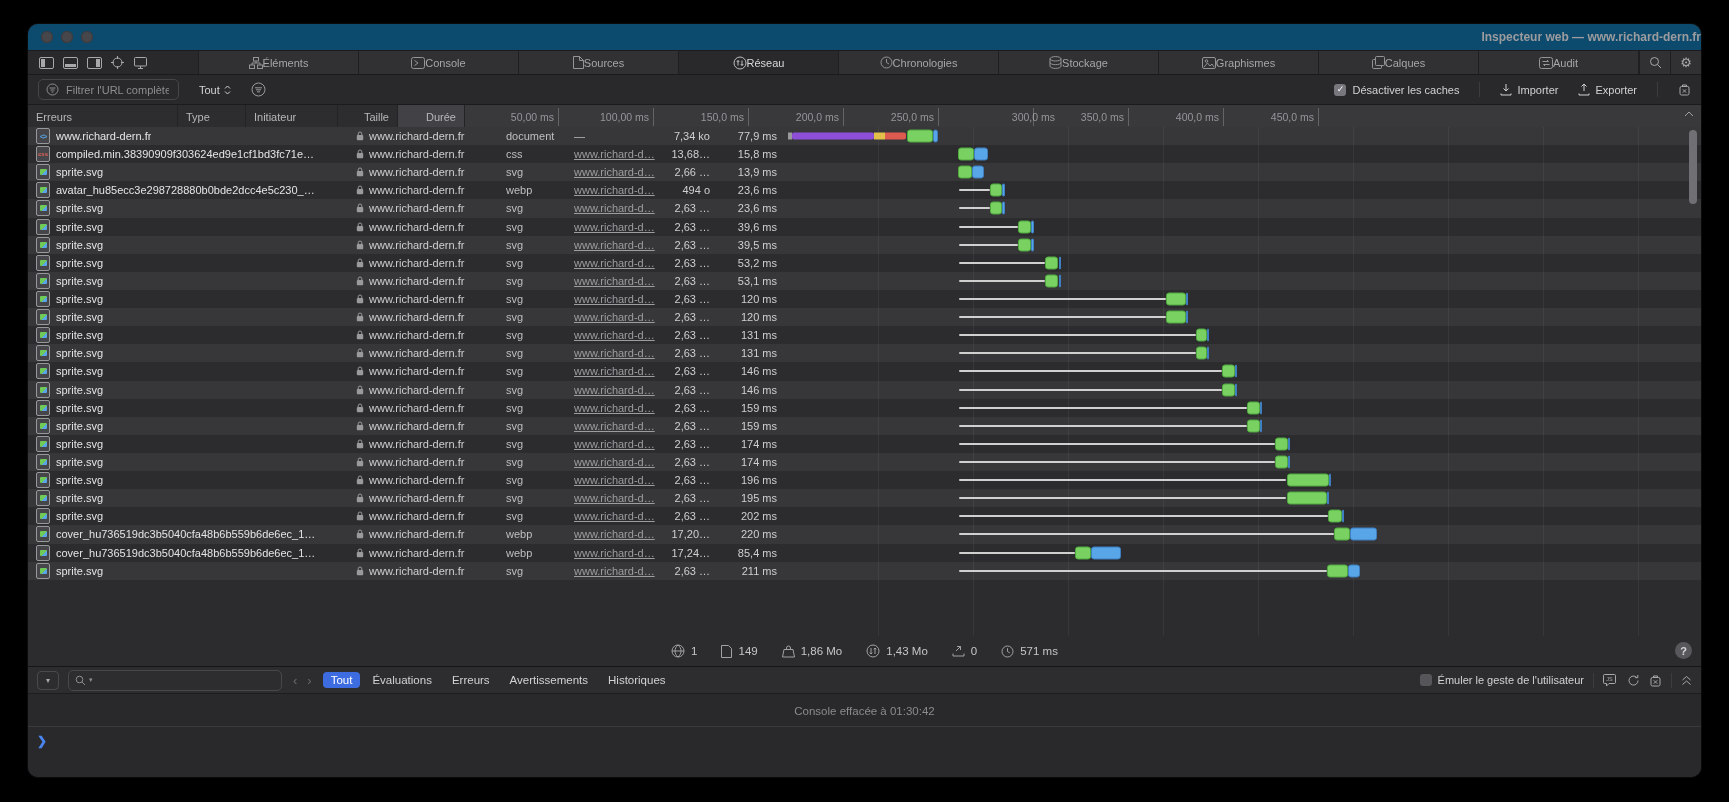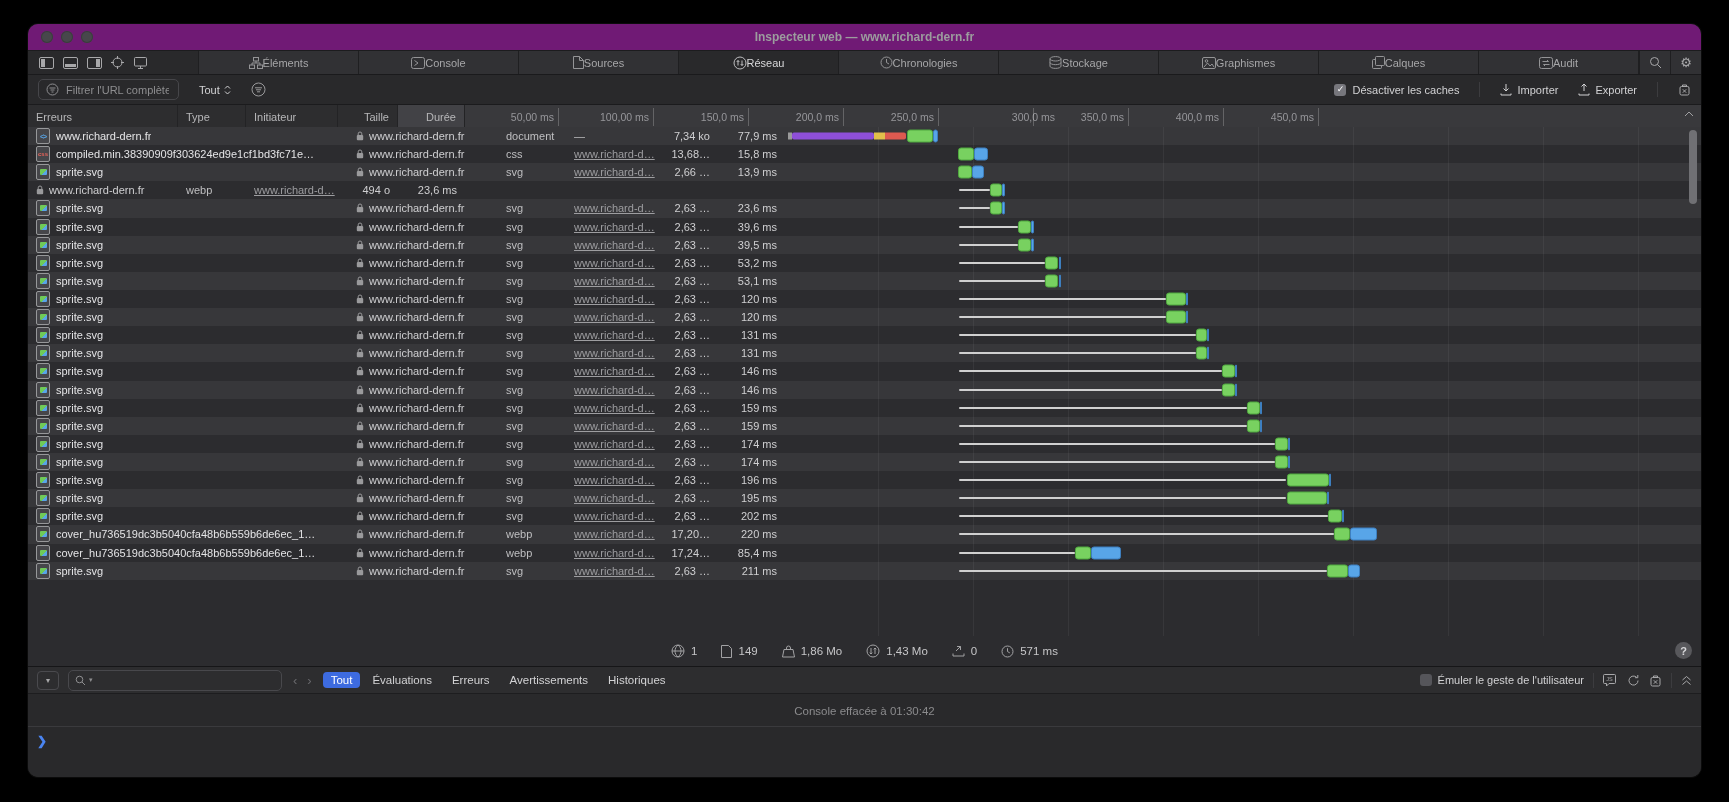--- a/index.html
+++ b/index.html
@@ -1,22 +1,22 @@
 <!DOCTYPE html>
 <html><head>
 <meta charset="utf-8">
 <style>
   html,body{margin:0;padding:0;background:#000;width:1729px;height:802px;overflow:hidden;
     font-family:"Liberation Sans",sans-serif;}
   .window{position:absolute;left:28px;top:24px;width:1673px;height:753px;border-radius:10px;
     background:#29292b;overflow:hidden;color:#c8c8ca;font-size:11px;box-shadow:0 0 0 1px #0b0b0b,0 18px 50px rgba(0,0,0,.6);}
   svg{display:block}
   
-  .titlebar{height:26px;background:#701a75;border-bottom:1px solid #1c1c1e;position:relative;
-    display:flex;align-items:center;justify-content:center;}
+  .titlebar{height:26px;background:#0c4a6e;border-bottom:1px solid #1c1c1e;position:relative;
+    display:flex;align-items:center;justify-content:flex-end;}
   .traffic{position:absolute;left:13px;top:7px;display:flex;gap:8px;}
   .traffic span{width:12px;height:12px;border-radius:50%;background:#47474b;box-shadow:inset 0 0 0 1px #3b3b3e;}
   .title{color:#9c9c9e;font-weight:bold;font-size:12px;}
   
   .tabbar{height:23px;display:flex;background:#29292b;border-bottom:1px solid #1a1a1c;}
   .tools{display:flex;align-items:center;gap:9px;padding:0 11px;width:148px;color:#a8a8aa;}
   .tab{flex:1;display:flex;align-items:center;justify-content:center;color:#a6a6a8;
     background:#313134;border-left:1px solid #1f1f21;cursor:default;}
   .tab:last-of-type{border-right:1px solid #1f1f21;}
   .tab.active{background:#29292b;color:#d8d8da;}
@@ -436,20 +436,26 @@
         </div>
      <div class="cell c5" style="width:67px">
           <span>13,9 ms</span>
         </div>
      <div class="wf">
           <div class="seg green" style="left:172.79999999999998px;width:14.25px;background:#78d160;border:1px solid #4fa83e;"></div>
           <div class="seg blue" style="left:187.04999999999998px;width:12.349999999999994px;background:#58a5e8;border:1px solid #3d7fc0;"></div>
         </div>
       </div>
       <div class="row dark">
+        <div class="cell c0" style="width:320px">
+       <span class="ficon">
+            <span class="g-img"></span>
+          </span>
+       <span class="nm">avatar_hu85ecc3e298728880b0bde2dcc4e5c230_…</span>
+        </div>
      <div class="cell c1" style="width:150px">
        <span style="color:#9a9a9c">
             <svg width="8" height="10" viewBox="0 0 8 10" fill="none" stroke="currentColor" stroke-width="1">
               <rect x=".8" y="4" width="6.4" height="5.3" rx="1" fill="currentColor" stroke="none"></rect>
               <path d="M2.2 4V2.8a1.8 1.8 0 0 1 3.6 0V4"></path>
             </svg>
           </span>
        <span>www.richard-dern.fr</span>
         </div>
      <div class="cell c2" style="width:68px">

